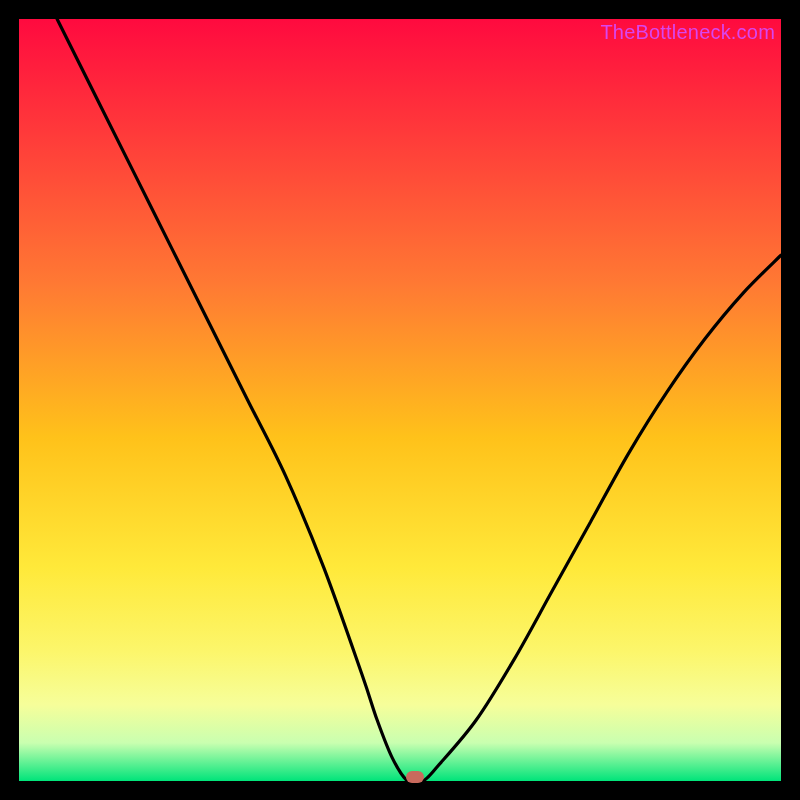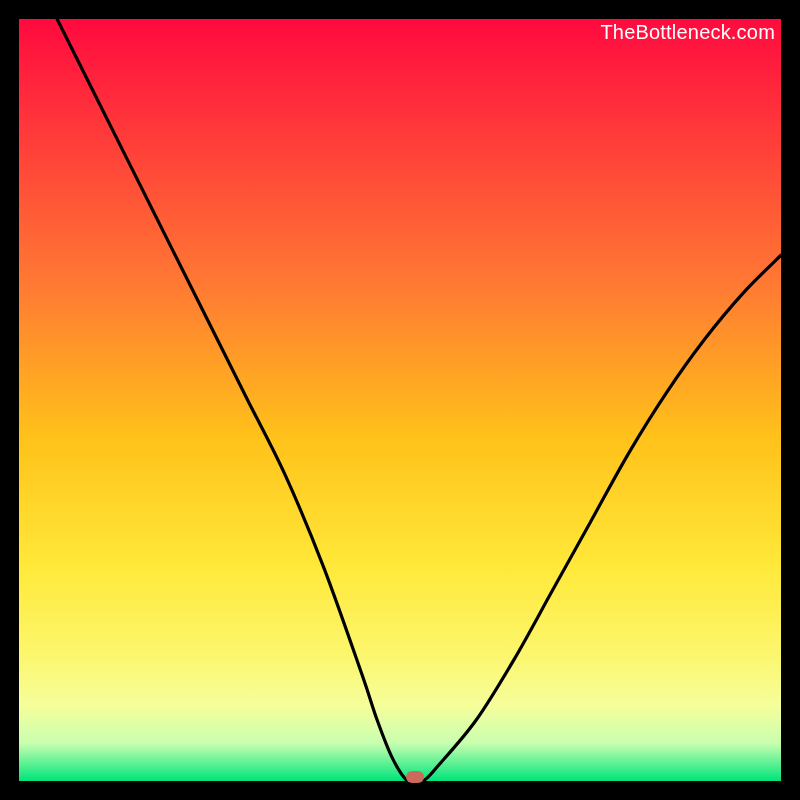--- a/index.html
+++ b/index.html
@@ -23,21 +23,21 @@
     position: absolute;
     left: 0;
     top: 0;
     width: 762px;
     height: 762px;
   }
   .watermark {
     position: absolute;
     top: 2px;
     right: 6px;
-    color: #ffffff;
+    color: #d946ef;
     font-size: 20px;
     font-weight: 500;
     letter-spacing: 0.2px;
     user-select: none;
   }
   .marker {
     position: absolute;
     width: 18px;
     height: 12px;
     border-radius: 6px;

